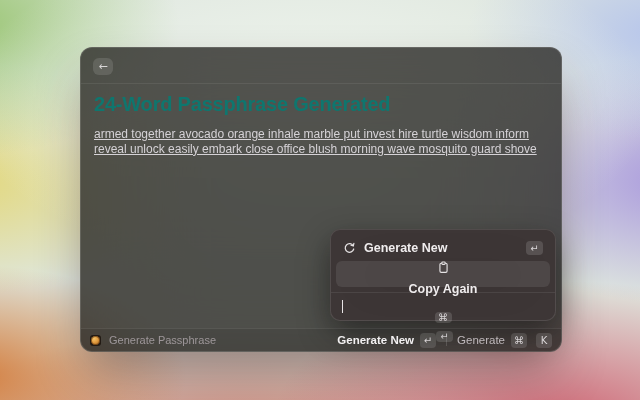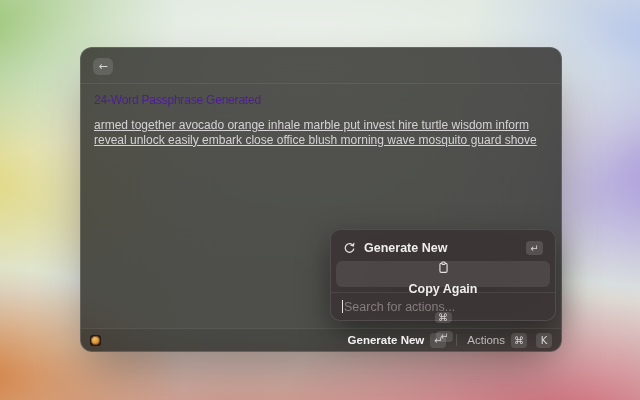--- a/index.html
+++ b/index.html
@@ -31,21 +31,21 @@
 
   .window-header { height:36px; border-bottom:1px solid rgba(255,255,255,0.07); position:relative; }
   .back-button {
     position:absolute; left:12px; top:10px; width:20px; height:17px;
     border-radius:6px; background:rgba(255,255,255,0.12);
     color:#d8d6d6; font-size:11px; line-height:17px; text-align:center;
     font-family:"DejaVu Sans",sans-serif; cursor:default;
   }
 
   .content { padding:9px 16px 0 13px; }
-  .page-title { font-size:12px; font-weight:400; color:#4c1d95; letter-spacing:-0.2px; }
+  .page-title { font-size:20px; font-weight:700; color:#0f766e; letter-spacing:-0.2px; }
   .passphrase { margin-top:11px; font-size:12px; line-height:14.5px; color:#d5d2d6;text-decoration:underline; }
 
   .action-panel {
     position:absolute; right:5px; bottom:30px; width:226px;
     background:rgba(61,54,54,0.93);
     -webkit-backdrop-filter:blur(30px);
     backdrop-filter:blur(30px);
     border:1px solid rgba(255,255,255,0.11);
     border-radius:10px;
     box-shadow:0 12px 32px rgba(0,0,0,0.45);
@@ -143,34 +143,34 @@
         </svg>
       </span>
       <span class="action-label">Copy Again</span>
       <span class="spacer"></span>
       <span class="kbd">⌘</span>
       <span class="kbd">↵</span>
     </div>
 
     <div class="search-row">
       <span class="caret"></span>
-      <input class="search-input" type="text" value="" placeholder="Search for actions..." style="">
     </div>
 
   </div>
 
   <div class="footer">
     <div class="footer-app">
       <span class="app-icon">
           <span class="orb"></span>
         </span>
+      <span class="app-label">Generate Passphrase</span>
     </div>
     <div class="footer-right">
       <span class="primary-label">Generate New</span>
       <span class="kbd">↵</span>
       <span class="footer-divider"></span>
-      <span class="actions-label">Actions</span>
+      <span class="actions-label">Generate</span>
       <span class="kbd">⌘</span>
       <span class="kbd">K</span>
     </div>
   </div>
 
 </div>
 
 </body></html>

